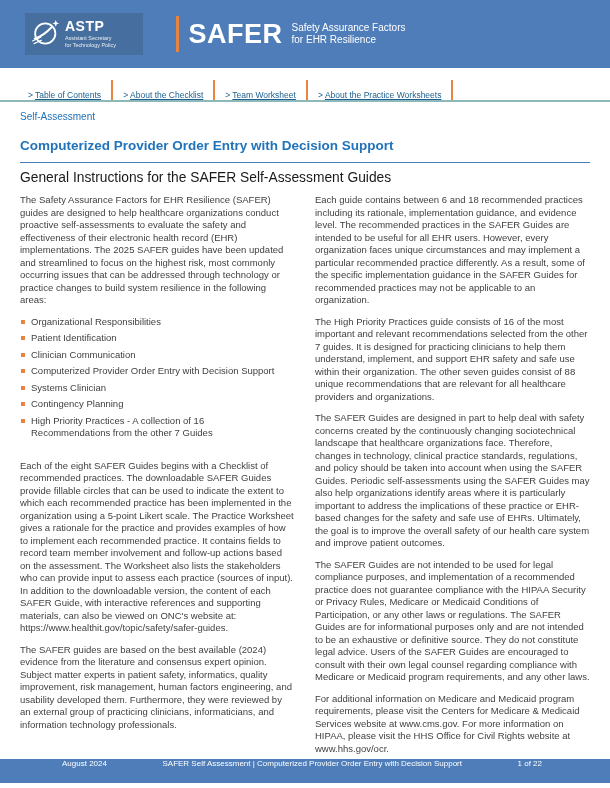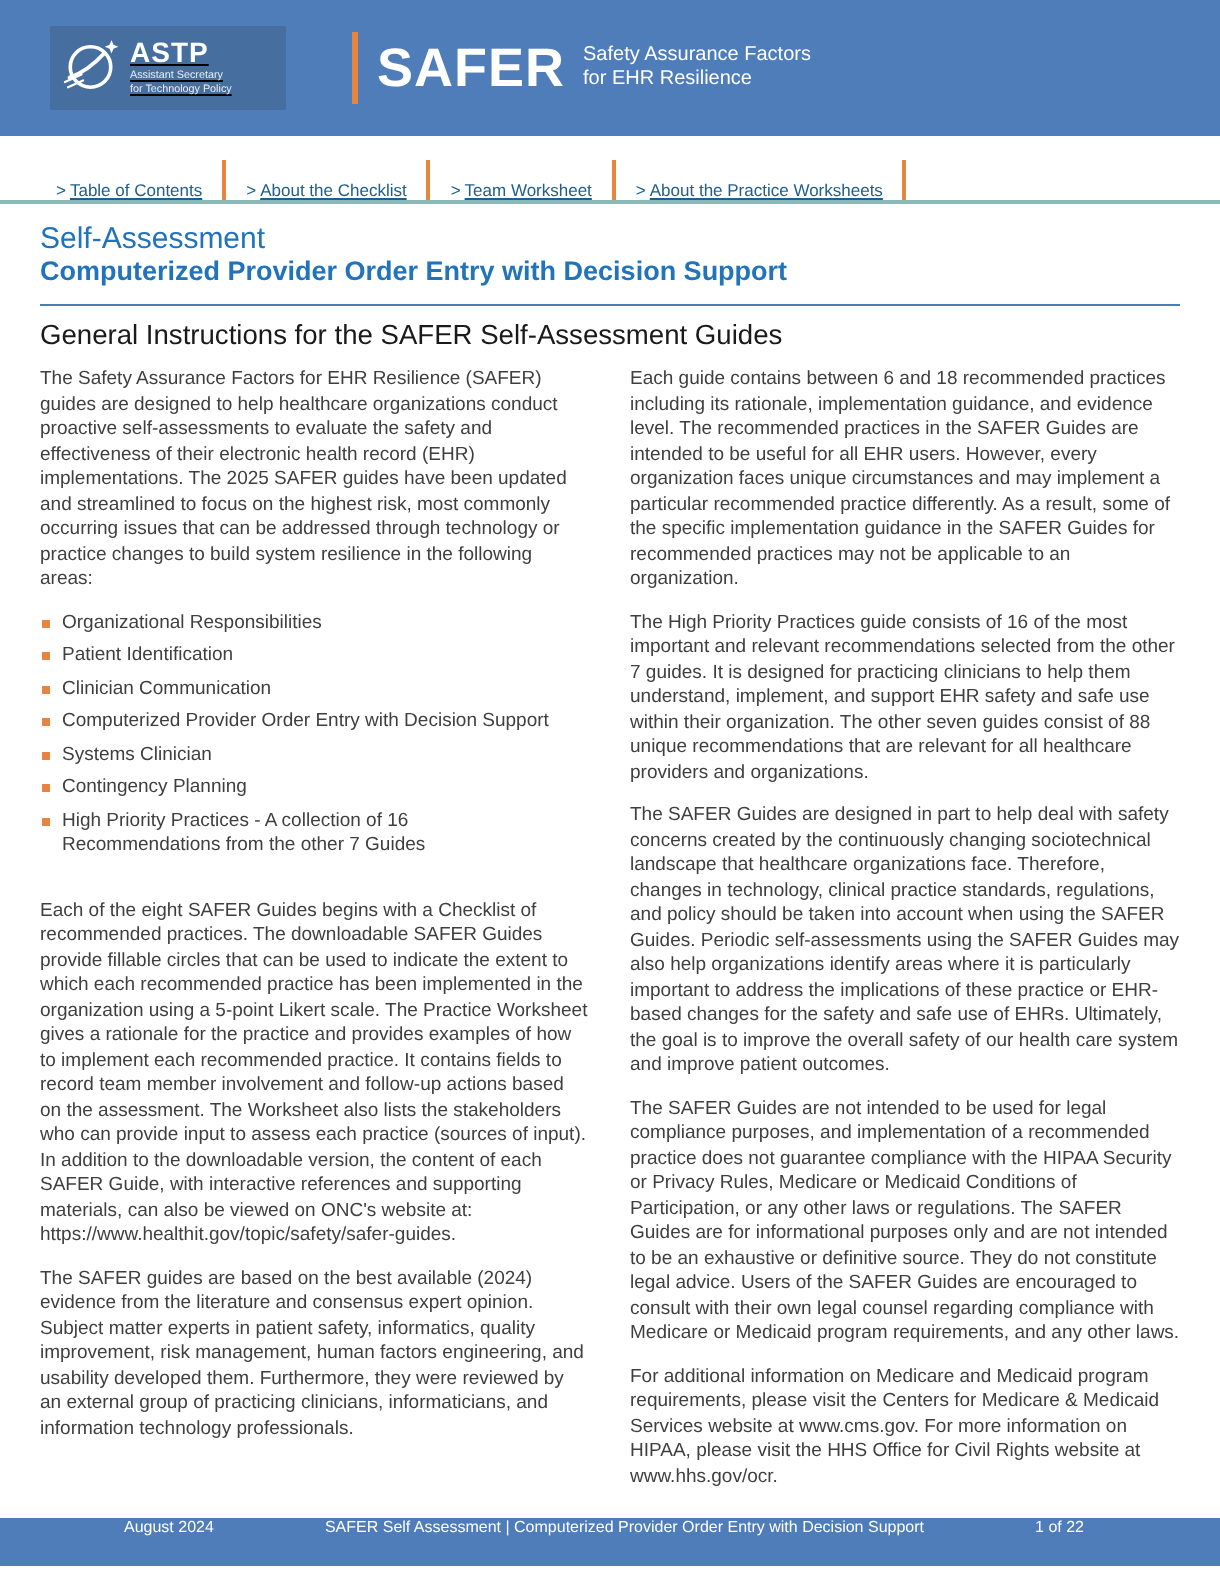--- a/index.html
+++ b/index.html
@@ -7,42 +7,42 @@
     position:relative;width:610px;height:788px;background:#ffffff;
     font-family:"Liberation Sans", sans-serif;overflow:hidden;margin:0 auto;
   }
   
   .topbar{
     height:68px;background:var(--header-blue,#4e7db9);
     display:flex;align-items:center;
   }
   .logo-box{
     margin-left:25px;width:118px;height:42px;background:var(--logo-box-blue,#466f9f);
-    display:flex;align-items:center;padding:0 4px;box-sizing:border-box;text-decoration:underline;
+    display:flex;align-items:center;padding:0 4px;box-sizing:border-box;
   }
   .logo-icon{flex:0 0 auto;margin-left:2px;}
   .logo-text{margin-left:4px;color:#fff;line-height:1;}
   .logo-org{font-size:14px;font-weight:bold;letter-spacing:.5px;margin-bottom:2px;}
   .logo-sub{font-size:5.4px;color:rgba(255,255,255,.88);line-height:1.25;}
   .brand-divider{width:2.5px;height:36px;background:var(--accent-orange,#e78540);margin-left:33px;}
   .brand{display:flex;align-items:center;margin-left:10px;color:#fff;}
   .brand-title{font-size:27px;font-weight:bold;letter-spacing:.5px;}
   .brand-tagline{margin-left:9px;font-size:10px;line-height:12px;}
   
   .navbar{
     height:32px;background:#fff;display:flex;align-items:flex-end;padding-left:28px;
   }
   .nav-link{font-size:8.5px;color:var(--link-blue,#1d608f);text-decoration:none;margin-right:10px;white-space:nowrap;}
   .nav-caret{text-decoration:none;margin-right:2px;}
   .nav-label{text-decoration:underline;}
   .nav-sep{width:2px;height:20px;background:var(--accent-orange,#e78540);margin-right:10px;}
   .teal-rule{height:2px;background:var(--teal-rule,#8cb8ba);}
   
   .main{padding:9px 20px 0 20px;}
-  .eyebrow{font-size:15px;color:var(--title-blue,#2173ba);margin-bottom:0;}
+  .eyebrow{font-size:10px;color:var(--title-blue,#2173ba);margin-bottom:16px;}
   .doc-title{font-size:13.5px;font-weight:bold;color:var(--title-blue,#2173ba);margin:0;}
   .title-rule{border:none;border-top:1px solid #4a7fb5;margin:9px 0 0 0;}
   .section-heading{font-size:13.8px;font-weight:normal;color:#1a1a1a;margin:7px 0 9px 0;}
   
   .columns{display:flex;gap:20px;}
   .col{flex:1 1 0;font-size:9.5px;line-height:12.5px;color:var(--body-text,#3f3f3f);}
   .col p{margin:0 0 9px 0;}
   .col ul{list-style:none;margin:3px 0 20px 0;padding:0;}
   .col li{position:relative;padding-left:11px;margin-bottom:4px;}
   .bullet-sq{position:absolute;left:1px;top:4px;width:4px;height:4px;background:var(--accent-orange,#e78540);}

